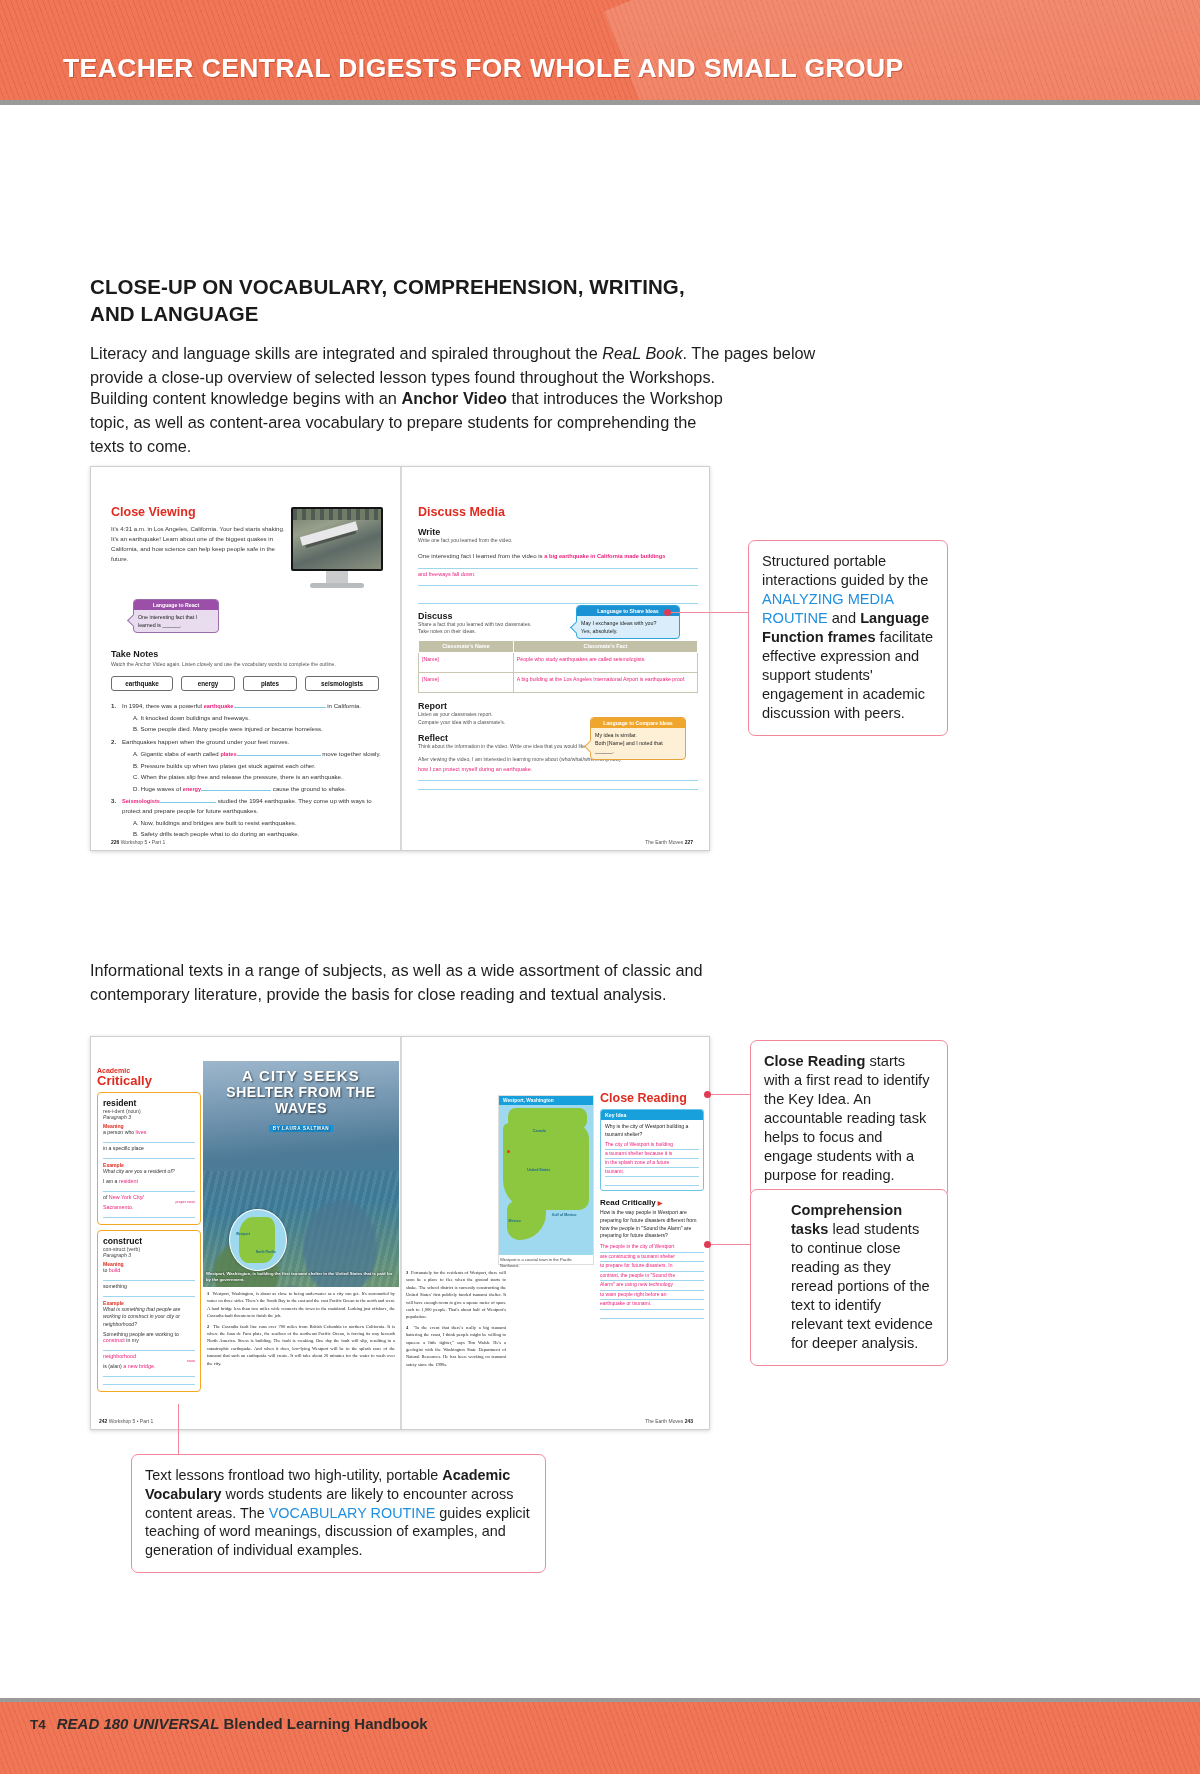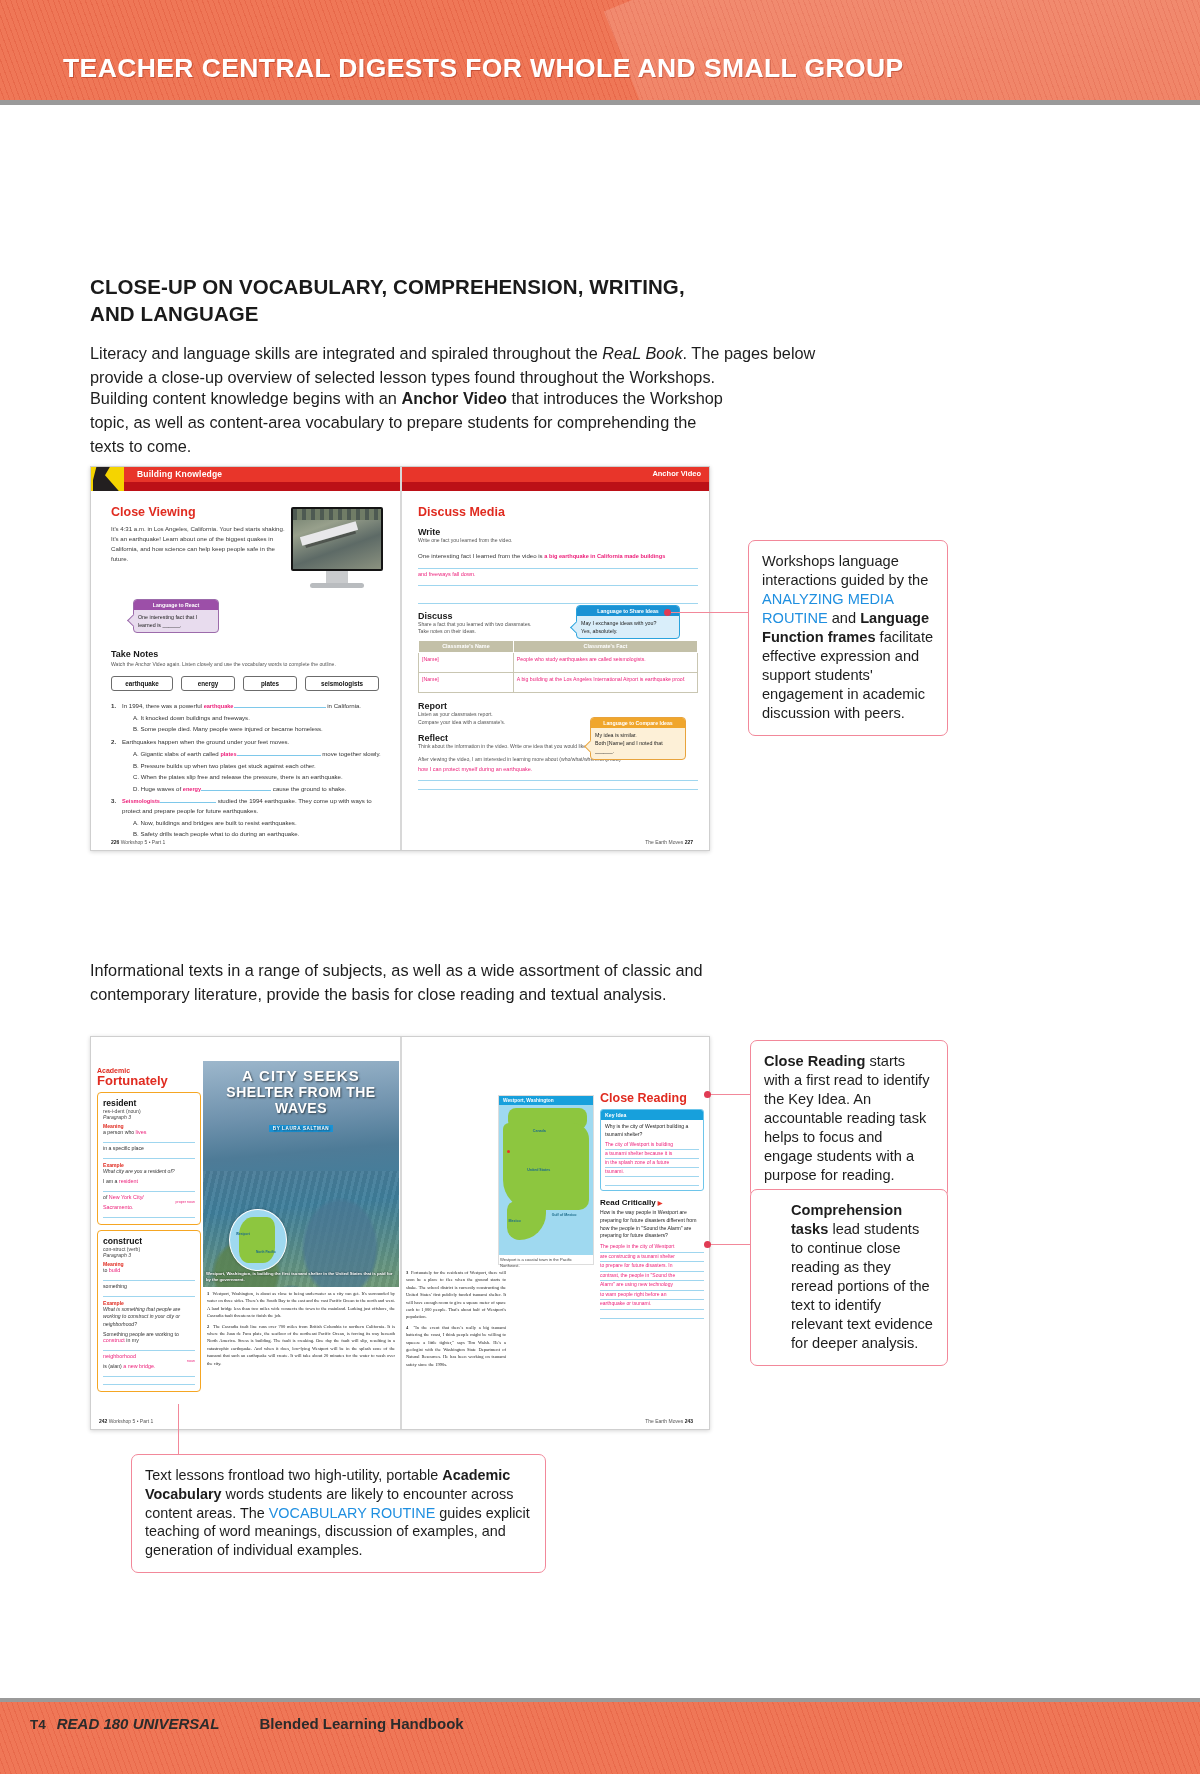--- a/index.html
+++ b/index.html
@@ -346,48 +346,41 @@
   .footer-rule {
     position: absolute; left: 0; bottom: 72px; width: 1200px; height: 4px; background: #9a9a9a;
   }
   .foot-line {
     position: absolute; left: 30px; top: 1715px;
     font-size: 15px; color: #2b2b2b;
     display: flex; align-items: baseline; gap: 11px; text-align: right;
   }
   .foot-line .pg { position: static; font-weight: bold; font-size: 13.5px; width: auto; }
   .foot-line .t1 { font-weight: bold; font-style: italic; }
-  .foot-line .t2 { font-weight: bold; margin-left: 36px; }
+  .foot-line .t2 { font-weight: bold; }
 </style>
 </head>
 <body>
 
 <div class="page-header">
   <div class="header-title">TEACHER CENTRAL DIGESTS FOR WHOLE AND SMALL GROUP</div>
 </div>
 <div class="header-rule"></div>
 
 <div class="content">
 
   <h2 class="section-title">CLOSE-UP ON VOCABULARY, COMPREHENSION, WRITING, AND LANGUAGE</h2>
 
   <p class="intro intro-1"><span>Literacy and language skills are integrated and spiraled throughout the </span><span class="ital">ReaL Book</span><span>. The pages below provide a close-up overview of selected lesson types found throughout the Workshops.</span></p>
 
   <p class="intro intro-2"><span>Building content knowledge begins with an </span><span class="bold">Anchor Video</span><span> that introduces the Workshop topic, as well as content-area vocabulary to prepare students for comprehending the texts to come.</span></p>
 
   <p class="intro intro-3">Informational texts in a range of subjects, as well as a wide assortment of classic and contemporary literature, provide the basis for close reading and textual analysis.</p>
 
   <div class="spread spread-1">
-    <div class="bk-band band-red">
-      <div class="tab"></div>
-      <div class="bandfill"></div>
-      <div class="bandfill2"></div>
-      <div class="band-label">Building Knowledge</div>
-      <div class="band-label-right">Anchor Video</div>
-    </div>
     <div class="gutter"></div>
 
     <div class="pg pg-r">
       <div style="position:absolute;left:18px;top:14px;width:280px;">
         <div class="bk-h1">Discuss Media</div>
 
         <div class="bk-h2" style="margin-top:8px;">Write</div>
         <div class="bk-tiny">Write one fact you learned from the video.</div>
         <div class="bk-p" style="margin-top:6px;">
           <span>One interesting fact I learned from the video is </span><span class="ans">a big earthquake in California made buildings</span>
@@ -514,29 +507,29 @@
         <b>226</b>
         <span>Workshop 5 • Part 1</span>
       </div>
     </div>
   </div>
 
   <div class="lead" style="left:668px;top:508px;width:82px;"></div>
   <div class="dot" style="left:664px;top:505px;"></div>
 
   <div class="callout" id="callout-1">
-    <span>Workshops language interactions guided by the </span><span class="acc">ANALYZING MEDIA ROUTINE</span><span> and </span><span class="bold">Language Function frames</span><span> facilitate effective expression and support students' engagement in academic discussion with peers.</span>
+    <span>Structured portable interactions guided by the </span><span class="acc">ANALYZING MEDIA ROUTINE</span><span> and </span><span class="bold">Language Function frames</span><span> facilitate effective expression and support students' engagement in academic discussion with peers.</span>
   </div>
 
   <div class="spread spread-2">
     <div class="gutter"></div>
 
     <div class="vocab-col">
       <div class="vc-kicker">Academic</div>
-      <div class="vc-title">Fortunately</div>
+      <div class="vc-title">Critically</div>
 
       <div class="vc-card">
         <div class="vc-word">resident</div>
         <div class="vc-pron">res-i-dent (noun)</div>
         <div class="vc-para">Paragraph 3</div>
         <div class="vc-lbl">Meaning</div>
         <div class="vc-blk"><span>a person who </span><span class="vc-fill">lives</span></div>
         <div class="vc-line"></div>
         <div class="vc-blk" style="margin-top:2px;">in a specific place</div>
         <div class="vc-line"></div>

